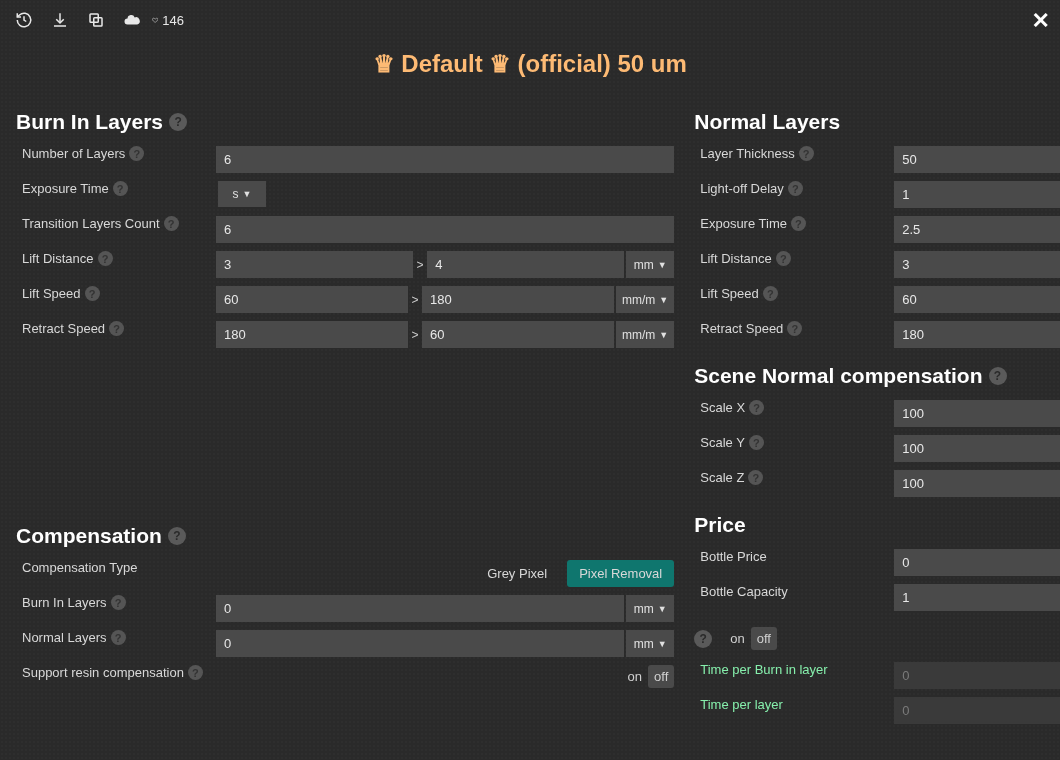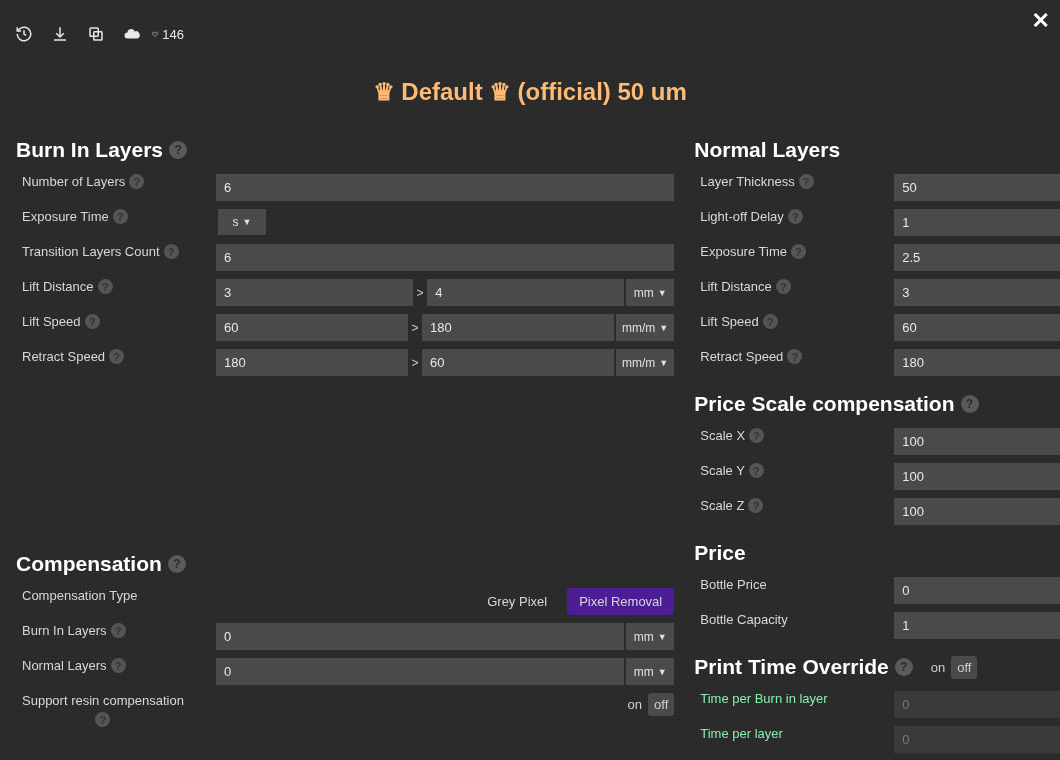--- a/index.html
+++ b/index.html
@@ -8,21 +8,21 @@
     background: #2a2a2a;
     background-image: radial-gradient(rgba(255,255,255,0.02) 1px, transparent 1px);
     background-size: 4px 4px;
     color: #e0e0e0;
     font-family: -apple-system, "Segoe UI", Arial, sans-serif;
     font-size: 13px;
   }
   .toolbar {
     display: flex;
     align-items: center;
-    padding: 20px 8px;
+    padding: 6px 8px;
     gap: 4px;
     position: relative;
   }
   .tb-btn {
     width: 32px; height: 28px;
     display: flex; align-items: center; justify-content: center;
     border-radius: 3px;
     cursor: pointer;
     color: #e8e8e8;
   }
@@ -106,21 +106,21 @@
   }
   .seg-btn {
     background: transparent;
     color:#d8d8d8;
     border:none;
     padding:6px 12px;
     font-size:13px;
     cursor:pointer;
     border-radius:3px;
   }
-  .seg-btn.active { background:#4c1d95; }
+  .seg-btn.active { background:#0f766e; }
   .onoff { display:flex; gap:0; align-items:center; margin-left:6px;}
   .onoff .op { color:#d0d0d0; font-size:13px; padding:4px 6px; cursor:pointer; border-radius:3px;}
   .onoff .op.active { background:#4a4a4a; }
   .disabled .npt, .disabled .unit { background:#3a3a3a; color:#7a7a7a; }
   .disabled .label { color:#86efac; }
   svg { display:block; }
   .spacer-100 { height: 160px; }
 </style>
 </head>
 <body>
@@ -292,21 +292,21 @@
       <div class="ctrl">
           <input class="npt" value="0" style="">
           <button class="unit">
             <span>mm</span>
             <span class="caret">▼</span>
           </button>
         </div>
     </div>
 
     <div class="row">
-      <div class="label" style="flex-basis:auto;flex-direction:column;">
+      <div class="label" style="flex-basis:auto;">
           <span>Support resin compensation</span>
           <span class="help sm">?</span>
         </div>
       <div class="ctrl" style="justify-content:flex-end;">
         <div class="onoff">
           <span class="op">on</span>
           <span class="op active">off</span>
         </div>
       </div>
     </div>
@@ -371,21 +371,21 @@
       <div class="label">
           <span>Retract Speed</span>
           <span class="help sm">?</span>
         </div>
       <div class="ctrl">
           <input class="npt" value="180" style="">
         </div>
     </div>
 
     <h2>
-        <span>Price Scale compensation</span>
+        <span>Scene Normal compensation</span>
         <span class="help">?</span>
       </h2>
 
     <div class="row">
       <div class="label">
           <span>Scale X</span>
           <span class="help sm">?</span>
         </div>
       <div class="ctrl">
           <input class="npt" value="100" style="">
@@ -425,21 +425,20 @@
     <div class="row">
       <div class="label">
           <span>Bottle Capacity</span>
         </div>
       <div class="ctrl">
           <input class="npt" value="1" style="">
         </div>
     </div>
 
     <h2>
-      <span>Print Time Override</span>
         <span class="help">?</span>
       <span class="onoff" style="font-size:13px; font-weight:400;">
         <span class="op">on</span>
         <span class="op active">off</span>
       </span>
     </h2>
 
     <div class="row disabled">
       <div class="label">
           <span>Time per Burn in layer</span>

